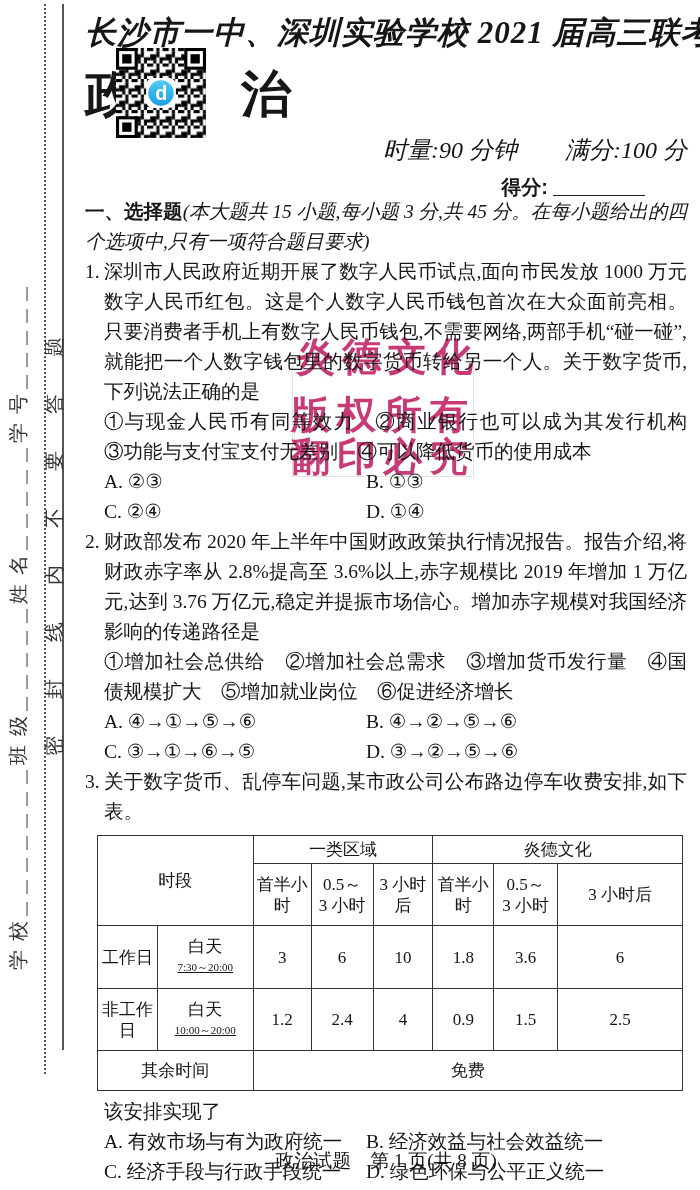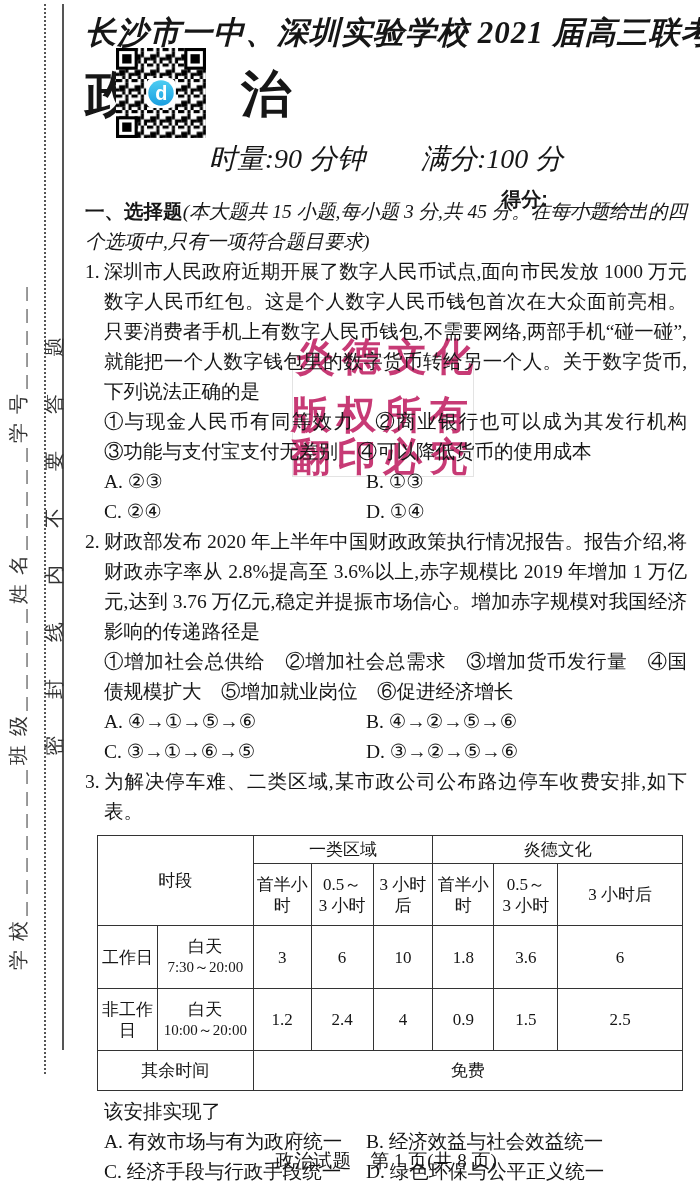--- a/index.html
+++ b/index.html
@@ -28,41 +28,41 @@
   .wm3{left:291px;top:430px;}
   .wm-box{position:absolute;left:292px;top:357px;width:180px;height:118px;border:1px solid #e3e3e3;z-index:0;}
   
   .header{position:absolute;left:85px;top:0;width:602px;z-index:2;}
   .paper-title{
     margin-top:12px;text-align:center;font-size:31px;font-weight:bold;font-style:italic;
     letter-spacing:1px;white-space:nowrap;
   }
   .qr{position:absolute;left:31px;top:47px;width:90px;height:92px;}
   .subject-title{margin-top:7px;font-size:50px;font-weight:bold;letter-spacing:2px;}
-  .exam-meta{margin-top:12px;text-align:center;font-size:28px;font-style:italic;}
+  .exam-meta{margin-top:6px;text-align:right;font-size:24px;font-style:italic;}
   .score-row{margin-top:8px;text-align:right;padding-right:42px;font-size:20px;}
   .score-label{font-family:"Liberation Sans","DejaVu Sans",sans-serif;font-weight:bold;}
   .score-line{display:inline-block;width:92px;border-bottom:1.5px solid #222;height:18px;vertical-align:-2px;}
   
   .content{
     position:absolute;left:85px;top:196px;width:602px;z-index:1;
     font-size:19.5px;line-height:30px;text-align:justify;
   }
   .sec-title{font-family:"Liberation Sans","DejaVu Sans",sans-serif;font-weight:bold;}
   .sec-desc{font-style:italic;}
   .q{position:relative;padding-left:19px;}
   .qnum{position:absolute;left:0;top:0;}
   .opts{display:grid;grid-template-columns:262px auto;}
   .parking-table{
     border-collapse:collapse;margin:8px 0 6px -7px;width:586px;
     font-size:17px;line-height:21px;text-align:center;
   }
   .parking-table td{border:1.5px solid #333;padding:1px 0;vertical-align:middle;}
   .pre{white-space:pre-line;}
-  .ptime{font-size:15px;}
+  .ptime{font-size:11px;text-decoration:underline;}
   col.c1{width:60px;}col.c2{width:96px;}col.c3{width:58px;}col.c4{width:62px;}
   col.c5{width:60px;}col.c6{width:61px;}col.c7{width:64px;}col.c8{width:125px;}
   .r1{height:28px;}.r2{height:62px;}.r3{height:63px;}.r4{height:62px;}.r5{height:40px;}
   
   .page-footer{position:absolute;left:85px;top:1148px;width:602px;text-align:center;font-size:19px;z-index:1;}
 </style>
 </head>
 <body>
 
 <div class="seal-dotted"></div>
@@ -147,21 +147,21 @@
     <div class="opts">
       <span>A. ④→①→⑤→⑥</span>
       <span>B. ④→②→⑤→⑥</span>
       <span>C. ③→①→⑥→⑤</span>
       <span>D. ③→②→⑤→⑥</span>
     </div>
   </div>
 
   <div class="q">
     <span class="qnum">3.</span>
-    <div>为解决停车难、二类区域,某市政公司公布路边停车收费安排,如下表。</div>
+    <div>关于数字货币、乱停车问题,某市政公司公布路边停车收费安排,如下表。</div>
 
     <table class="parking-table">
       <colgroup>
         <col class="c1">
           <col class="c2">
           <col class="c3">
           <col class="c4">
         <col class="c5">
           <col class="c6">
           <col class="c7">

